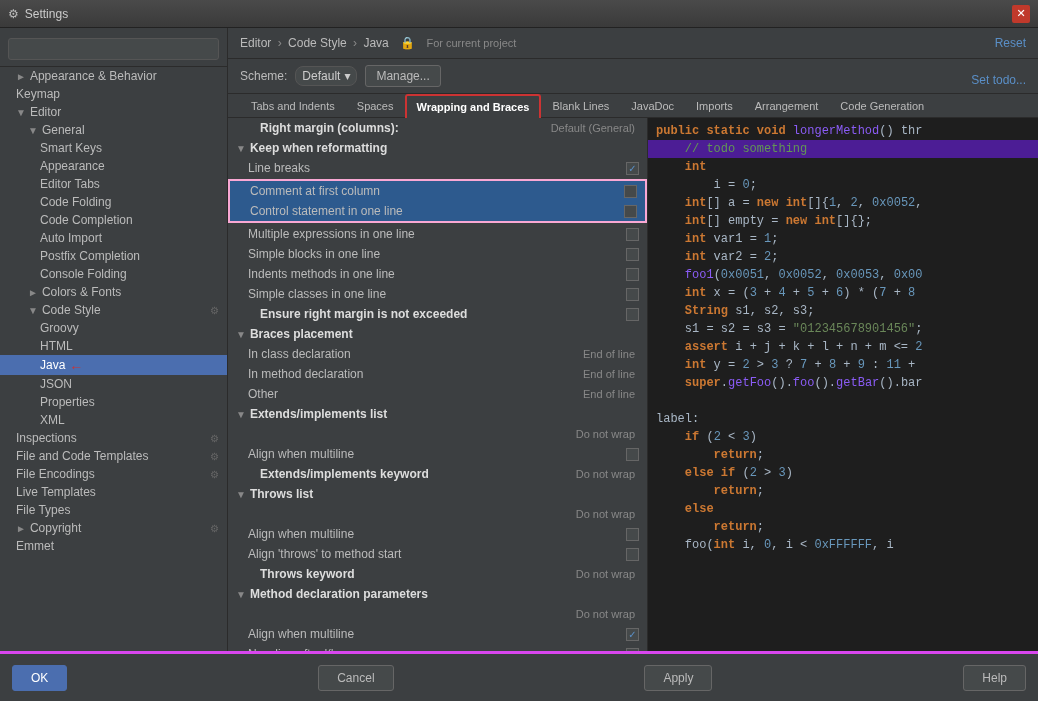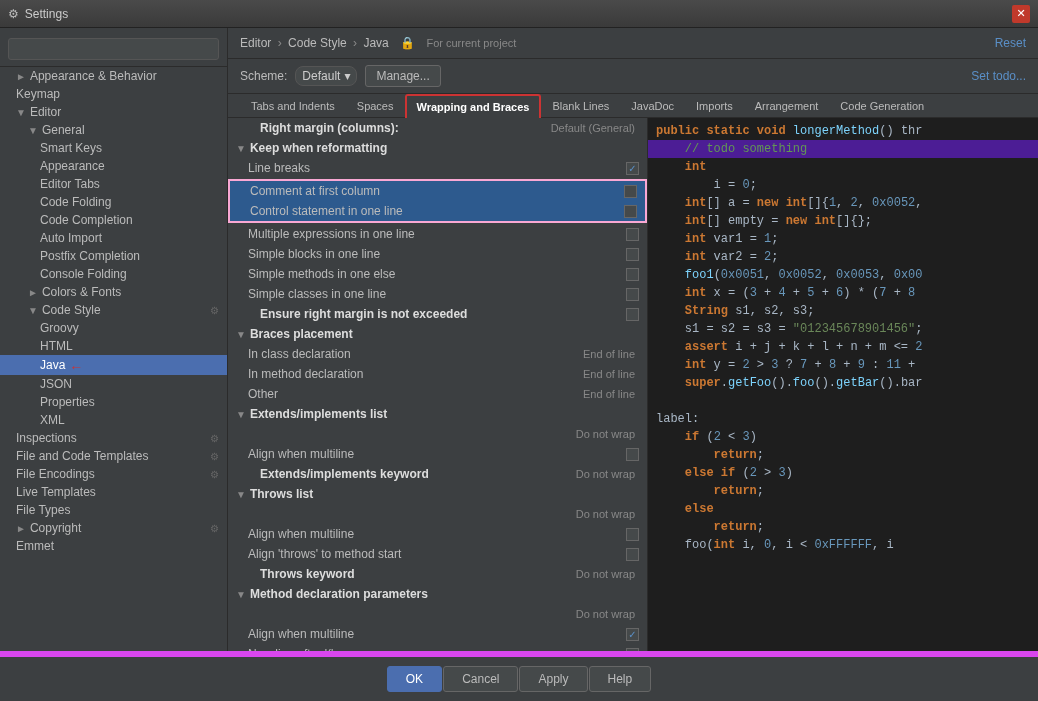--- a/index.html
+++ b/index.html
@@ -89,21 +89,21 @@
     }
     .breadcrumb { color: #5a8fc7; font-size: 12px; }
     .breadcrumb span { color: #bbbbbb; }
     .breadcrumb .sep { color: #888; margin: 0 3px; }
     .breadcrumb .for-project { color: #888; margin-left: 8px; font-size: 11px; }
     .reset-link { color: #5a8fc7; font-size: 12px; cursor: pointer; }
 
     
     .scheme-row {
       display: flex;
-      align-items: center;
+      align-items: flex-end;
       padding: 6px 12px;
       border-bottom: 1px solid #2b2b2b;
       justify-content: space-between;
     }
     .scheme-left { display: flex; align-items: center; gap: 8px; }
     .scheme-label { color: #bbbbbb; font-size: 12px; }
     .scheme-select {
       background: #45494a;
       border: 1px solid #555;
       color: #ccc;
@@ -215,32 +215,32 @@
     }
     .code-line {
       padding: 0 8px;
       line-height: 18px;
       white-space: nowrap;
       color: #a9b7c6;
     }
     .code-line.selected-line { background: #4c1d95; }
     .kw { color: #cc7832; font-weight: bold; }
     .str { color: #6a8759; }
-    .fn { color: #7dd3fc; }
+    .fn { color: #8b5cf6; }
     .comment { color: #629755; }
     .num { color: #6897bb; }
 
     
     .bottom-bar {
       height: 50px;
       background: #3c3f41;
-      border-top: 6px solid #d946ef;
-      display: flex;
-      align-items: center;
-      justify-content: center;
+      border-top: 3px solid #d946ef;
+      display: flex;
+      align-items: center;
+      justify-content: space-between;
       padding: 0 12px;
       gap: 1px;
     }
     .btn {
       padding: 5px 18px;
       border-radius: 3px;
       font-size: 12px;
       cursor: pointer;
       border: 1px solid #666;
       background: #45494a;
@@ -430,21 +430,21 @@
 
           <div class="settings-row indent-1">
             <span class="settings-label">Multiple expressions in one line</span>
             <div class="checkbox"></div>
           </div>
           <div class="settings-row indent-1">
             <span class="settings-label">Simple blocks in one line</span>
             <div class="checkbox"></div>
           </div>
           <div class="settings-row indent-1">
-            <span class="settings-label">Simple methods in one else</span>
+            <span class="settings-label">Indents methods in one line</span>
             <div class="checkbox"></div>
           </div>
           <div class="settings-row indent-1">
             <span class="settings-label">Simple classes in one line</span>
             <div class="checkbox"></div>
           </div>
 
           <div class="settings-row">
             <span class="settings-label bold">Ensure right margin is not exceeded</span>
             <div class="checkbox"></div>

